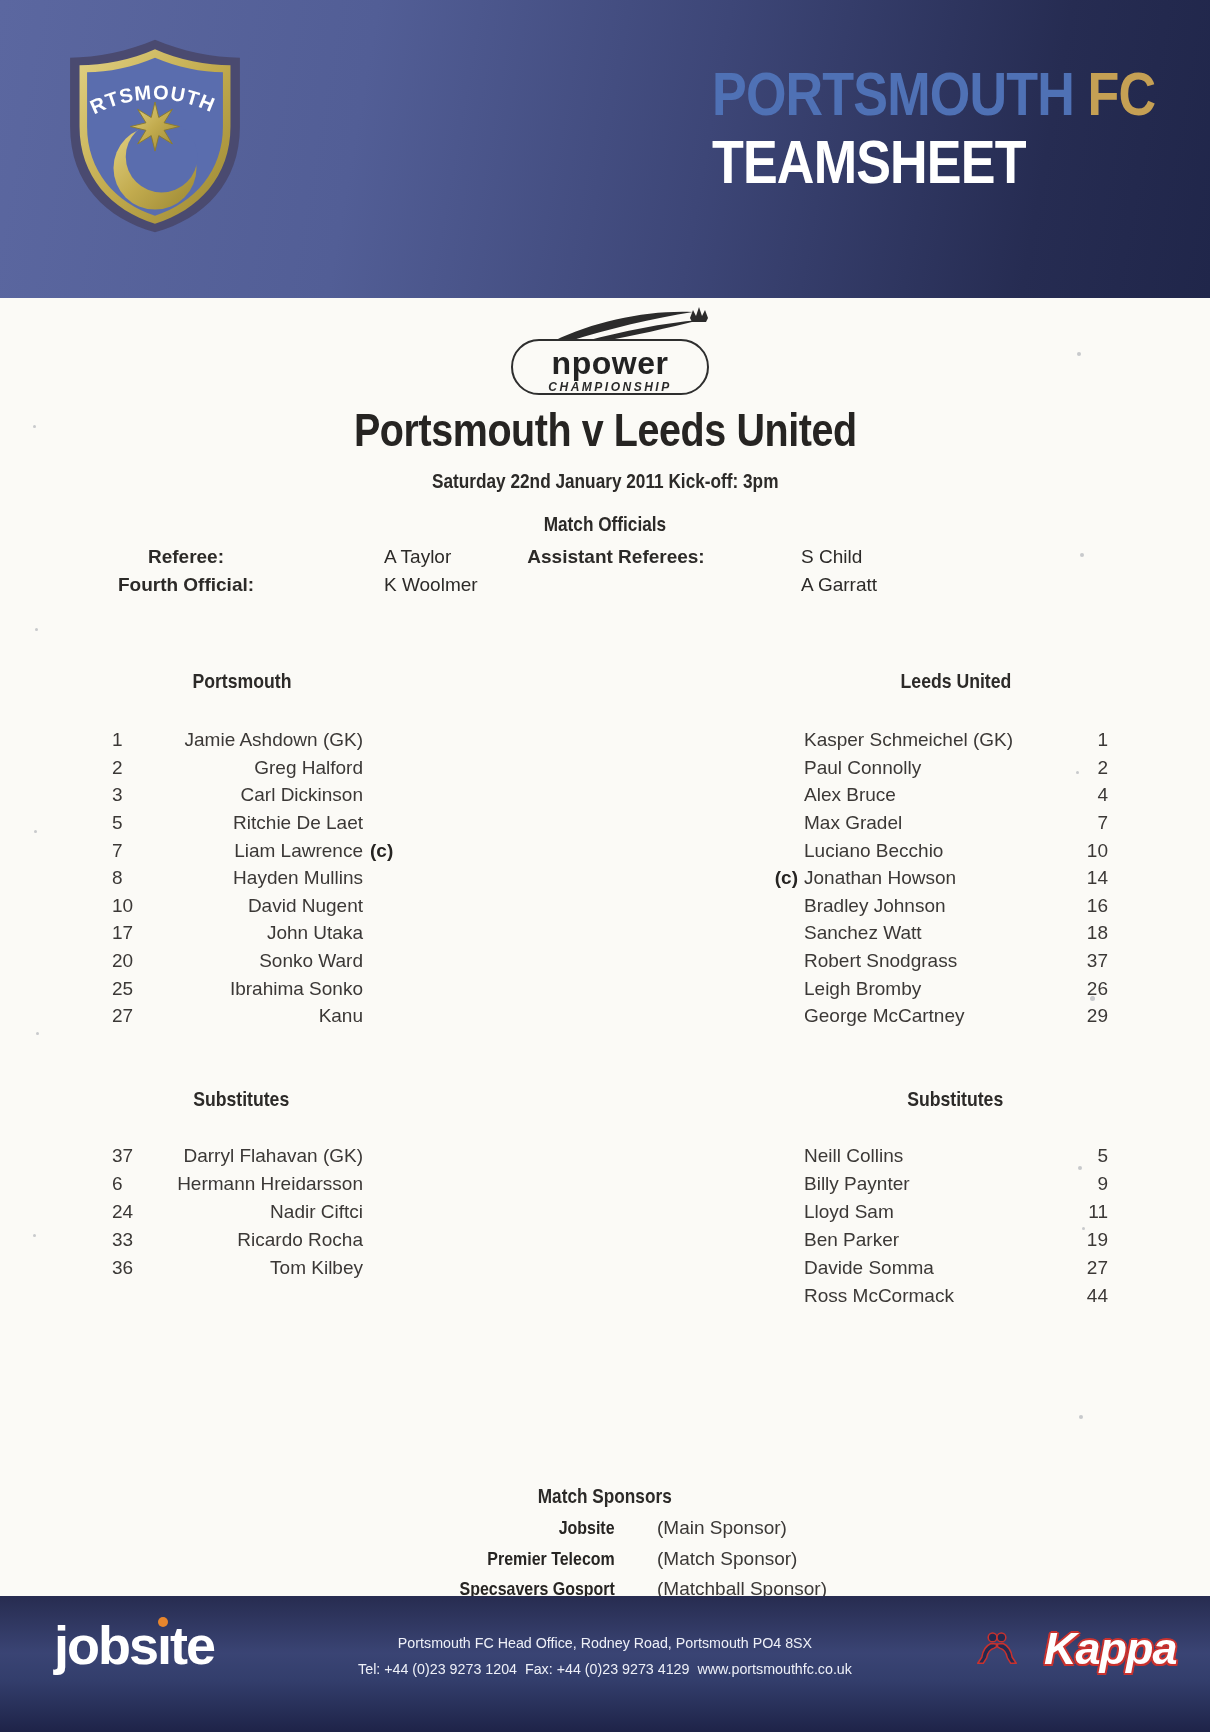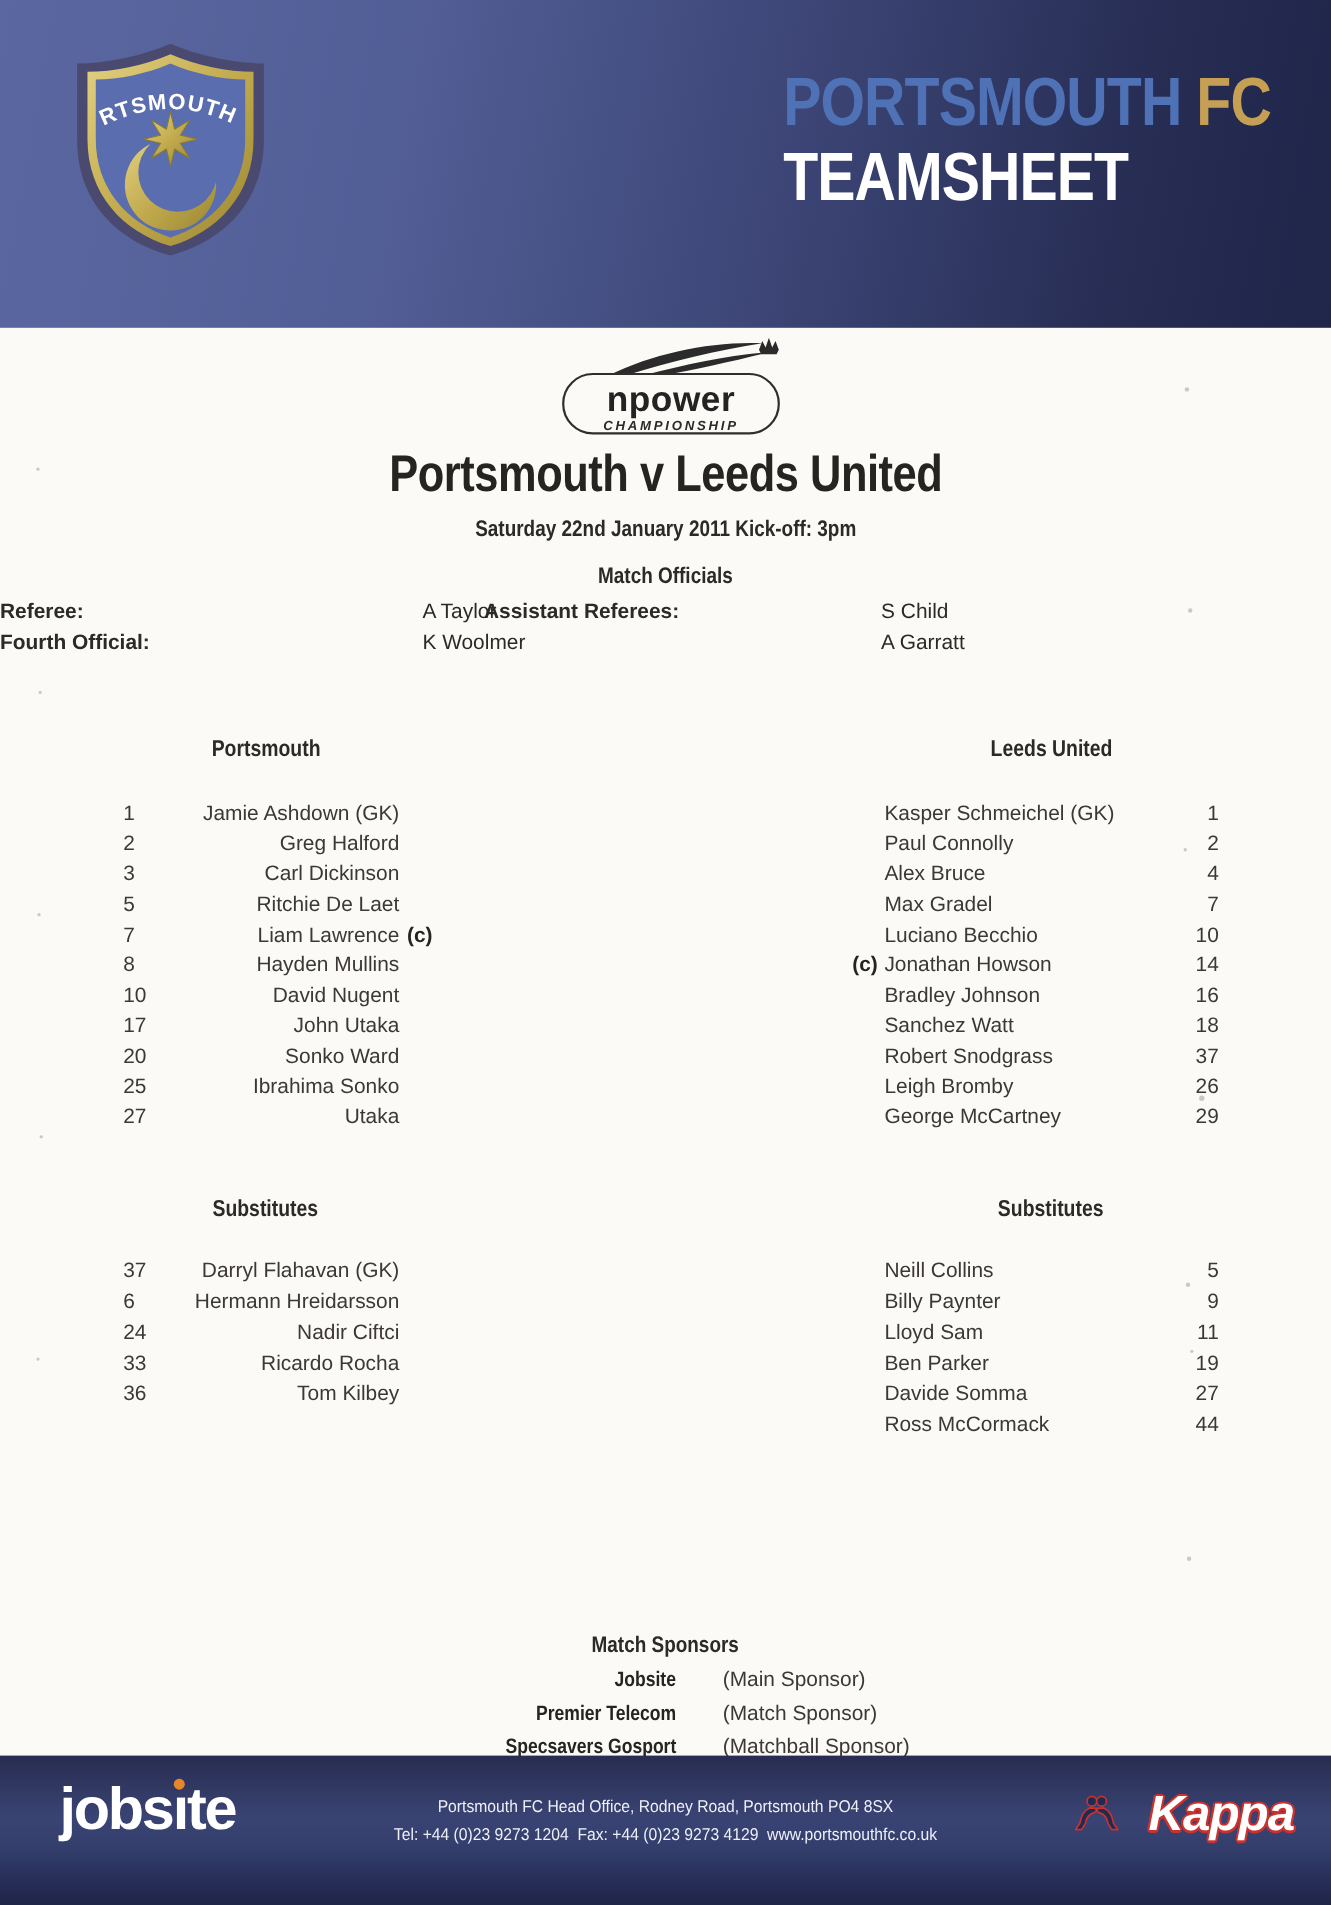--- a/index.html
+++ b/index.html
@@ -30,21 +30,21 @@
   .brand{font-weight:bold;font-size:32px;letter-spacing:.5px;color:#232323;line-height:1;margin-top:6px;}
   .league{font-style:italic;font-weight:bold;font-size:12px;letter-spacing:2.5px;color:#2a2a2a;margin-top:1px;}
   
   .centered{position:absolute;left:0;width:1210px;text-align:center;white-space:nowrap;}
   .cond{display:inline-block;transform:scaleX(.84);transform-origin:center;}
   .match-title{top:402px;font-weight:bold;font-size:47px;letter-spacing:-.5px;color:#262422;}
   .match-date{top:469px;font-weight:bold;font-size:20.5px;}
   .officials-heading{top:512px;font-weight:bold;font-size:20.5px;}
   
   .off{position:absolute;font-size:19px;line-height:24px;white-space:nowrap;}
-  .off.lbl{font-weight:bold;text-align:left;}
+  .off.lbl{font-weight:bold;text-align:center;}
   .l1{left:0;width:372px;top:545px;}
   .v1{left:384px;top:545px;}
   .l2{left:440px;width:352px;top:545px;}
   .v2{left:801px;top:545px;}
   .l3{left:0;width:372px;top:573px;}
   .v3{left:384px;top:573px;}
   .v4{left:801px;top:573px;}
   
   .team-h{position:absolute;top:669px;font-weight:bold;font-size:21px;text-align:center;white-space:nowrap;}
   .home-h{left:112px;width:259px;}
@@ -200,21 +200,21 @@
       </div>
 
       <div class="prow home-row">
         <span class="num">25</span>
         <span class="pname">Ibrahima Sonko</span>
         <span class="cap"></span>
       </div>
 
       <div class="prow home-row">
         <span class="num">27</span>
-        <span class="pname">Utaka</span>
+        <span class="pname">Kanu</span>
         <span class="cap"></span>
       </div>
     </div>
   <div class="list away-cols away-list">
 
       <div class="prow away-row">
         <span class="cap"></span>
         <span class="pname">Kasper Schmeichel (GK)</span>
         <span class="num">1</span>
       </div>

